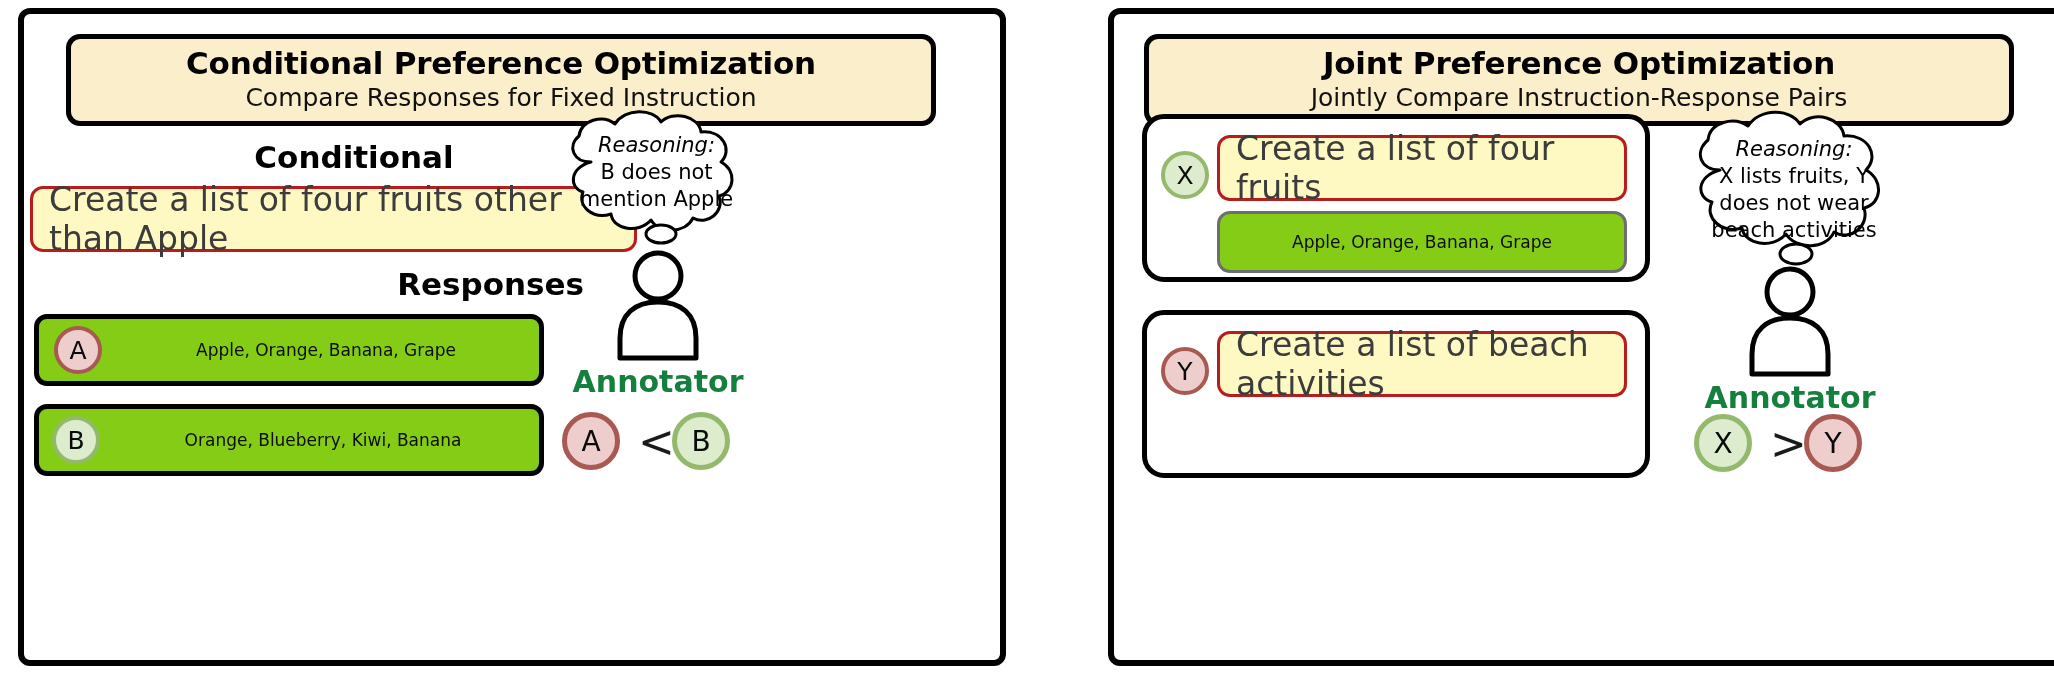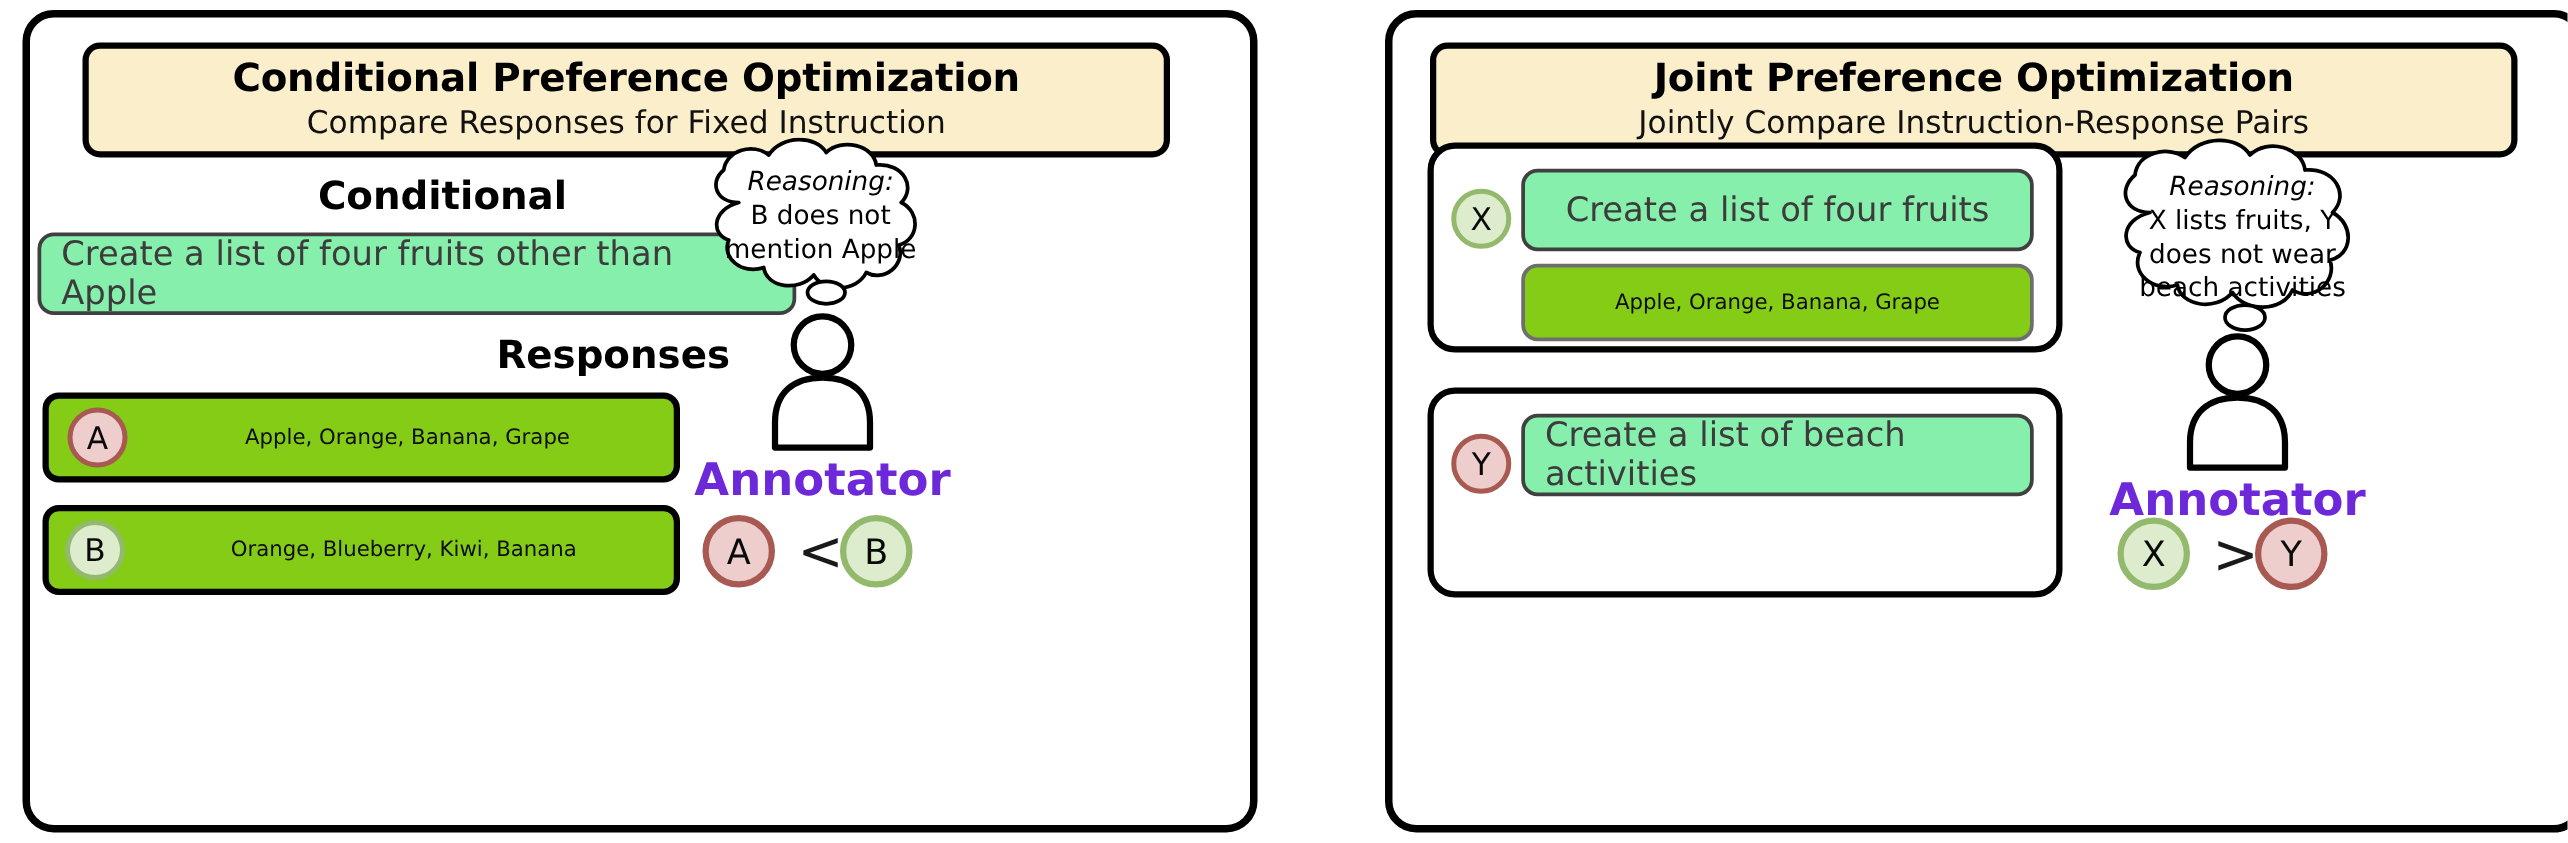--- a/index.html
+++ b/index.html
@@ -18,21 +18,21 @@
     width: 2054px;
     height: 674px;
     background: #ffffff;
   }
 
   
   .panel {
     position: absolute;
     box-sizing: border-box;
     border: 6px solid #000000;
-    border-radius: 25px;
+    border-radius: 12px;
     background: #ffffff;
   }
   #panel-left  { left: 18px;   top: 8px; width: 988px;  height: 658px; }
   #panel-right { left: 1108px; top: 8px; width: 960px;  height: 658px; }
 
   
   .title-banner {
     position: absolute;
     box-sizing: border-box;
     background: #fbefcb;
@@ -63,27 +63,27 @@
     font-weight: bold;
     font-size: 31px;
     color: #000000;
     white-space: nowrap;
   }
 
   
   .box-instruction {
     position: absolute;
     box-sizing: border-box;
-    background: #86efac;
-    border: 3px solid #404040;
+    background: #fef9c3;
+    border: 3px solid #b91c1c;
     border-radius: 13px;
     display: flex;
     align-items: center;
     color: #3c3c3c;
-    font-size: 27px;
+    font-size: 33px;
     padding: 0 16px;
   }
   
   .box-response {
     position: absolute;
     box-sizing: border-box;
     background: #84cc16;
     border-radius: 13px;
     display: flex;
     align-items: center;
@@ -132,22 +132,22 @@
   .cloud-text .r-label { font-style: italic; display: block; }
 
   
   .annotator { position: absolute; }
   .annotator svg { display: block; }
   .annotator-label {
     position: absolute;
     left: 50%;
     transform: translateX(-50%);
     font-weight: bold;
-    font-size: 36px;
-    color: #6d28d9;
+    font-size: 30px;
+    color: #15803d;
     white-space: nowrap;
   }
 
   
   .compare-row { position: absolute; }
   .compare-badge {
     position: absolute;
     box-sizing: border-box;
     border-radius: 50%;
     display: flex;

